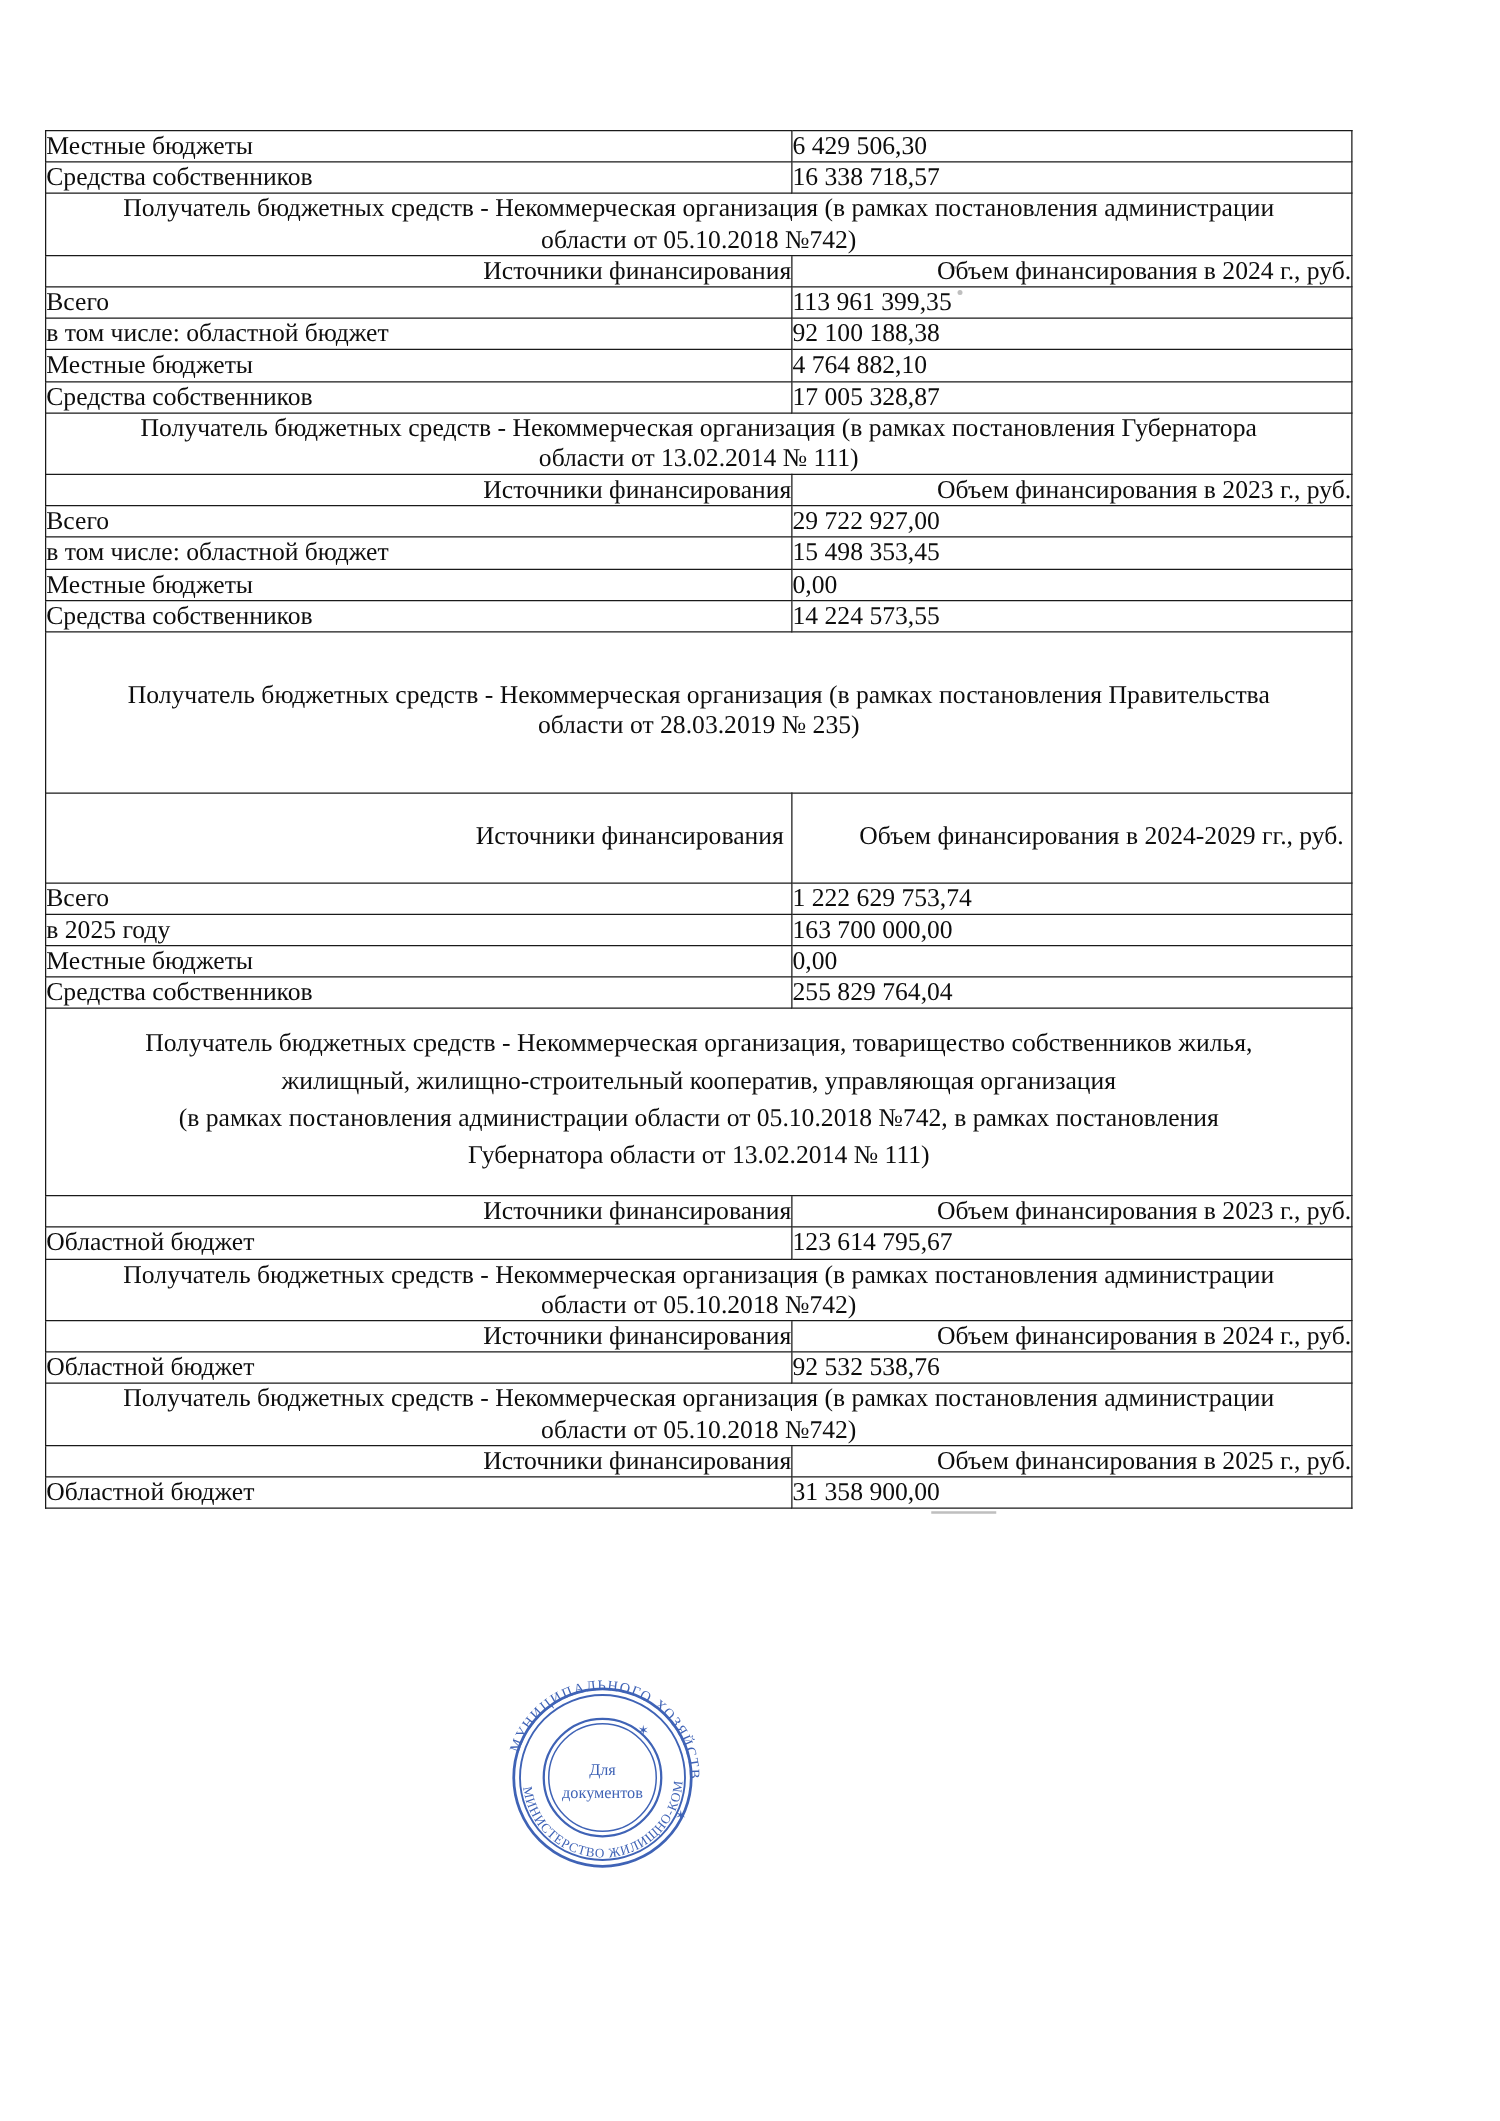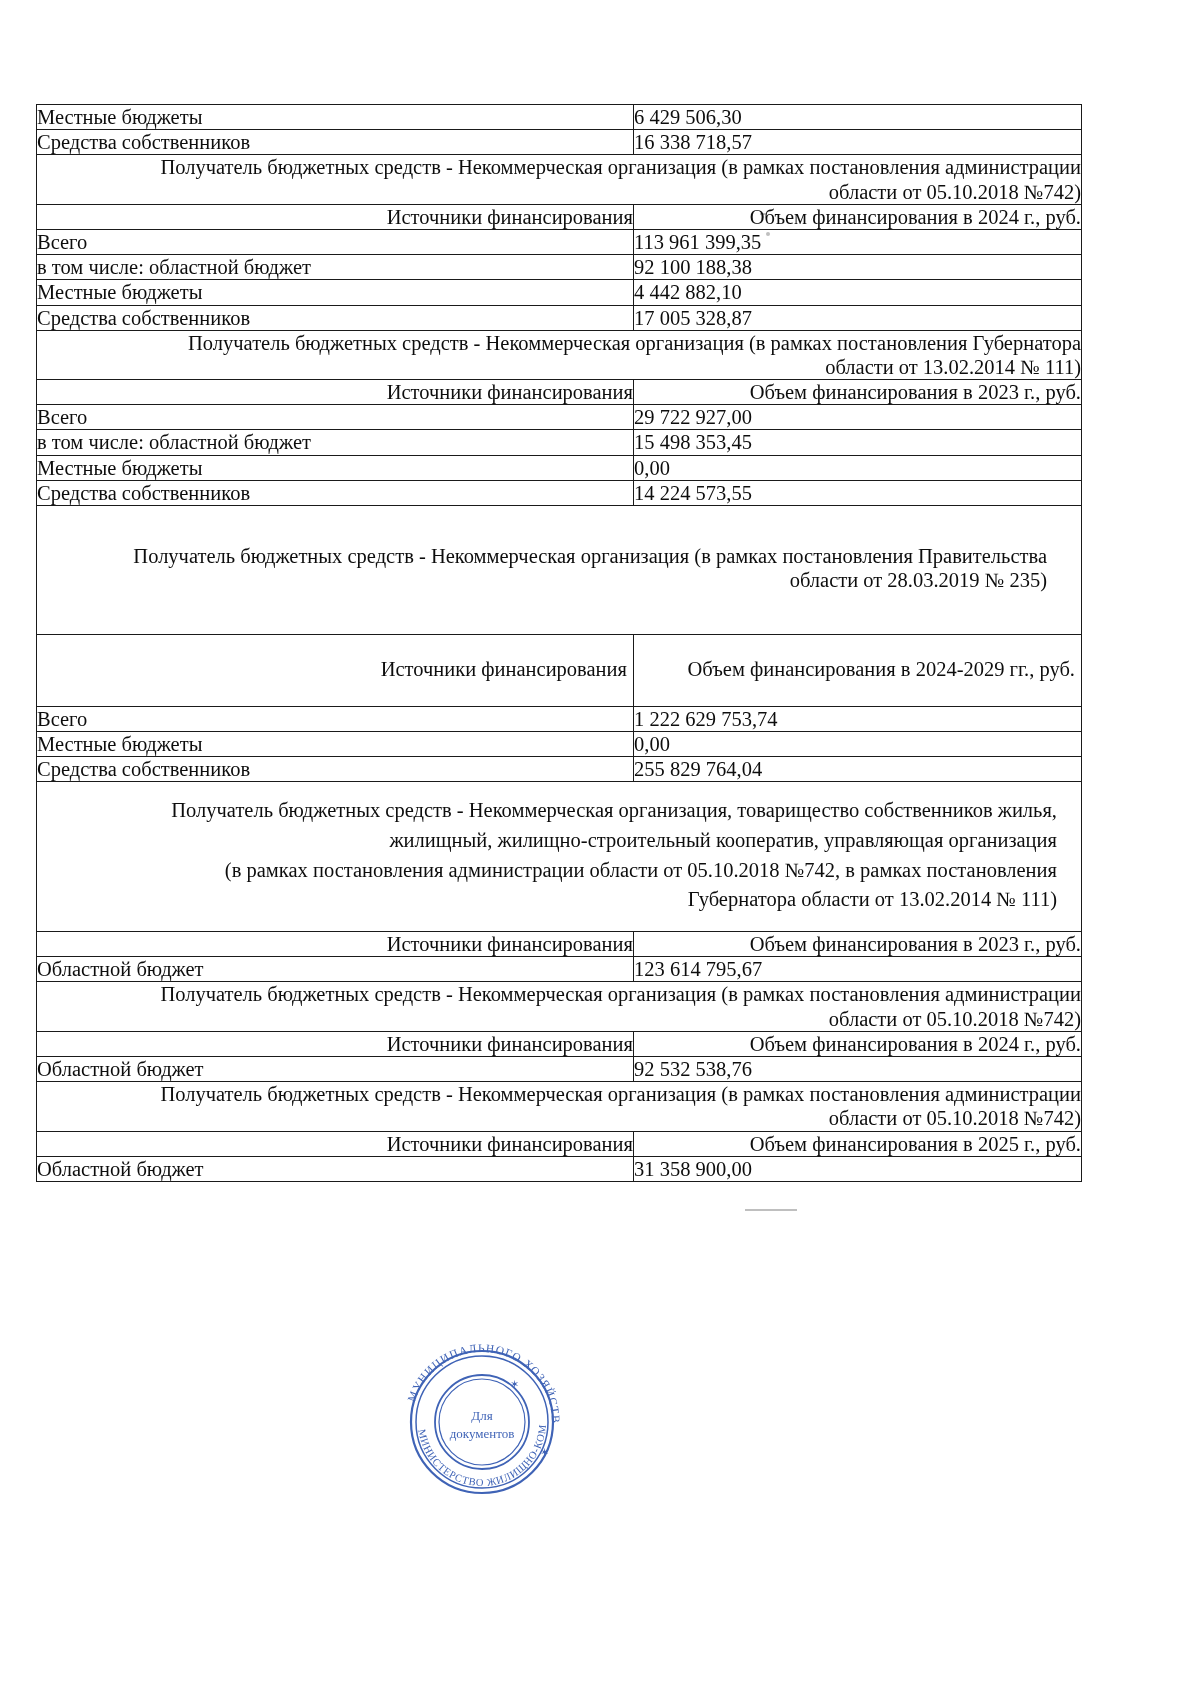--- a/index.html
+++ b/index.html
@@ -67,21 +67,21 @@
     line-height: 1.42;
   }
   td.section.tall {
     padding: 38px 34px 42px 34px;
   }
   td.section.block4 {
     padding: 14px 24px 16px 24px;
     line-height: 1.45;
   }
 
-  .sec-line { display: block; text-align: right; }
+  .sec-line { display: block; }
 
   
   .stamp {
     position: absolute;
     left: 388px;
     top: 1328px;
     width: 188px;
     height: 188px;
     z-index: 5;
     pointer-events: none;
@@ -132,21 +132,21 @@
       <tr>
         <td class="label">Всего</td>
         <td class="value">113 961 399,35</td>
       </tr>
       <tr>
         <td class="label">в том числе: областной бюджет</td>
         <td class="value">92 100 188,38</td>
       </tr>
       <tr>
         <td class="label">Местные бюджеты</td>
-        <td class="value">4 442 882,10</td>
+        <td class="value">4 764 882,10</td>
       </tr>
       <tr>
         <td class="label">Средства собственников</td>
         <td class="value">17 005 328,87</td>
       </tr>
 
       <tr>
         <td class="section" colspan="2">
           <span class="sec-line">Получатель бюджетных средств - Некоммерческая организация (в рамках постановления Губернатора</span>
           <span class="sec-line">области от 13.02.2014 № 111)</span>
@@ -179,20 +179,24 @@
           <span class="sec-line">области от 28.03.2019 № 235)</span>
         </td>
       </tr>
       <tr>
         <td class="colhead" style="padding:22px 6px 24px 6px;">Источники финансирования</td>
         <td class="colhead" style="padding:22px 6px 24px 6px;">Объем финансирования в 2024-2029 гг., руб.</td>
       </tr>
       <tr>
         <td class="label">Всего</td>
         <td class="value">1 222 629 753,74</td>
+      </tr>
+      <tr>
+        <td class="label">в 2025 году</td>
+        <td class="value">163 700 000,00</td>
       </tr>
       <tr>
         <td class="label">Местные бюджеты</td>
         <td class="value">0,00</td>
       </tr>
       <tr>
         <td class="label">Средства собственников</td>
         <td class="value">255 829 764,04</td>
       </tr>
 

